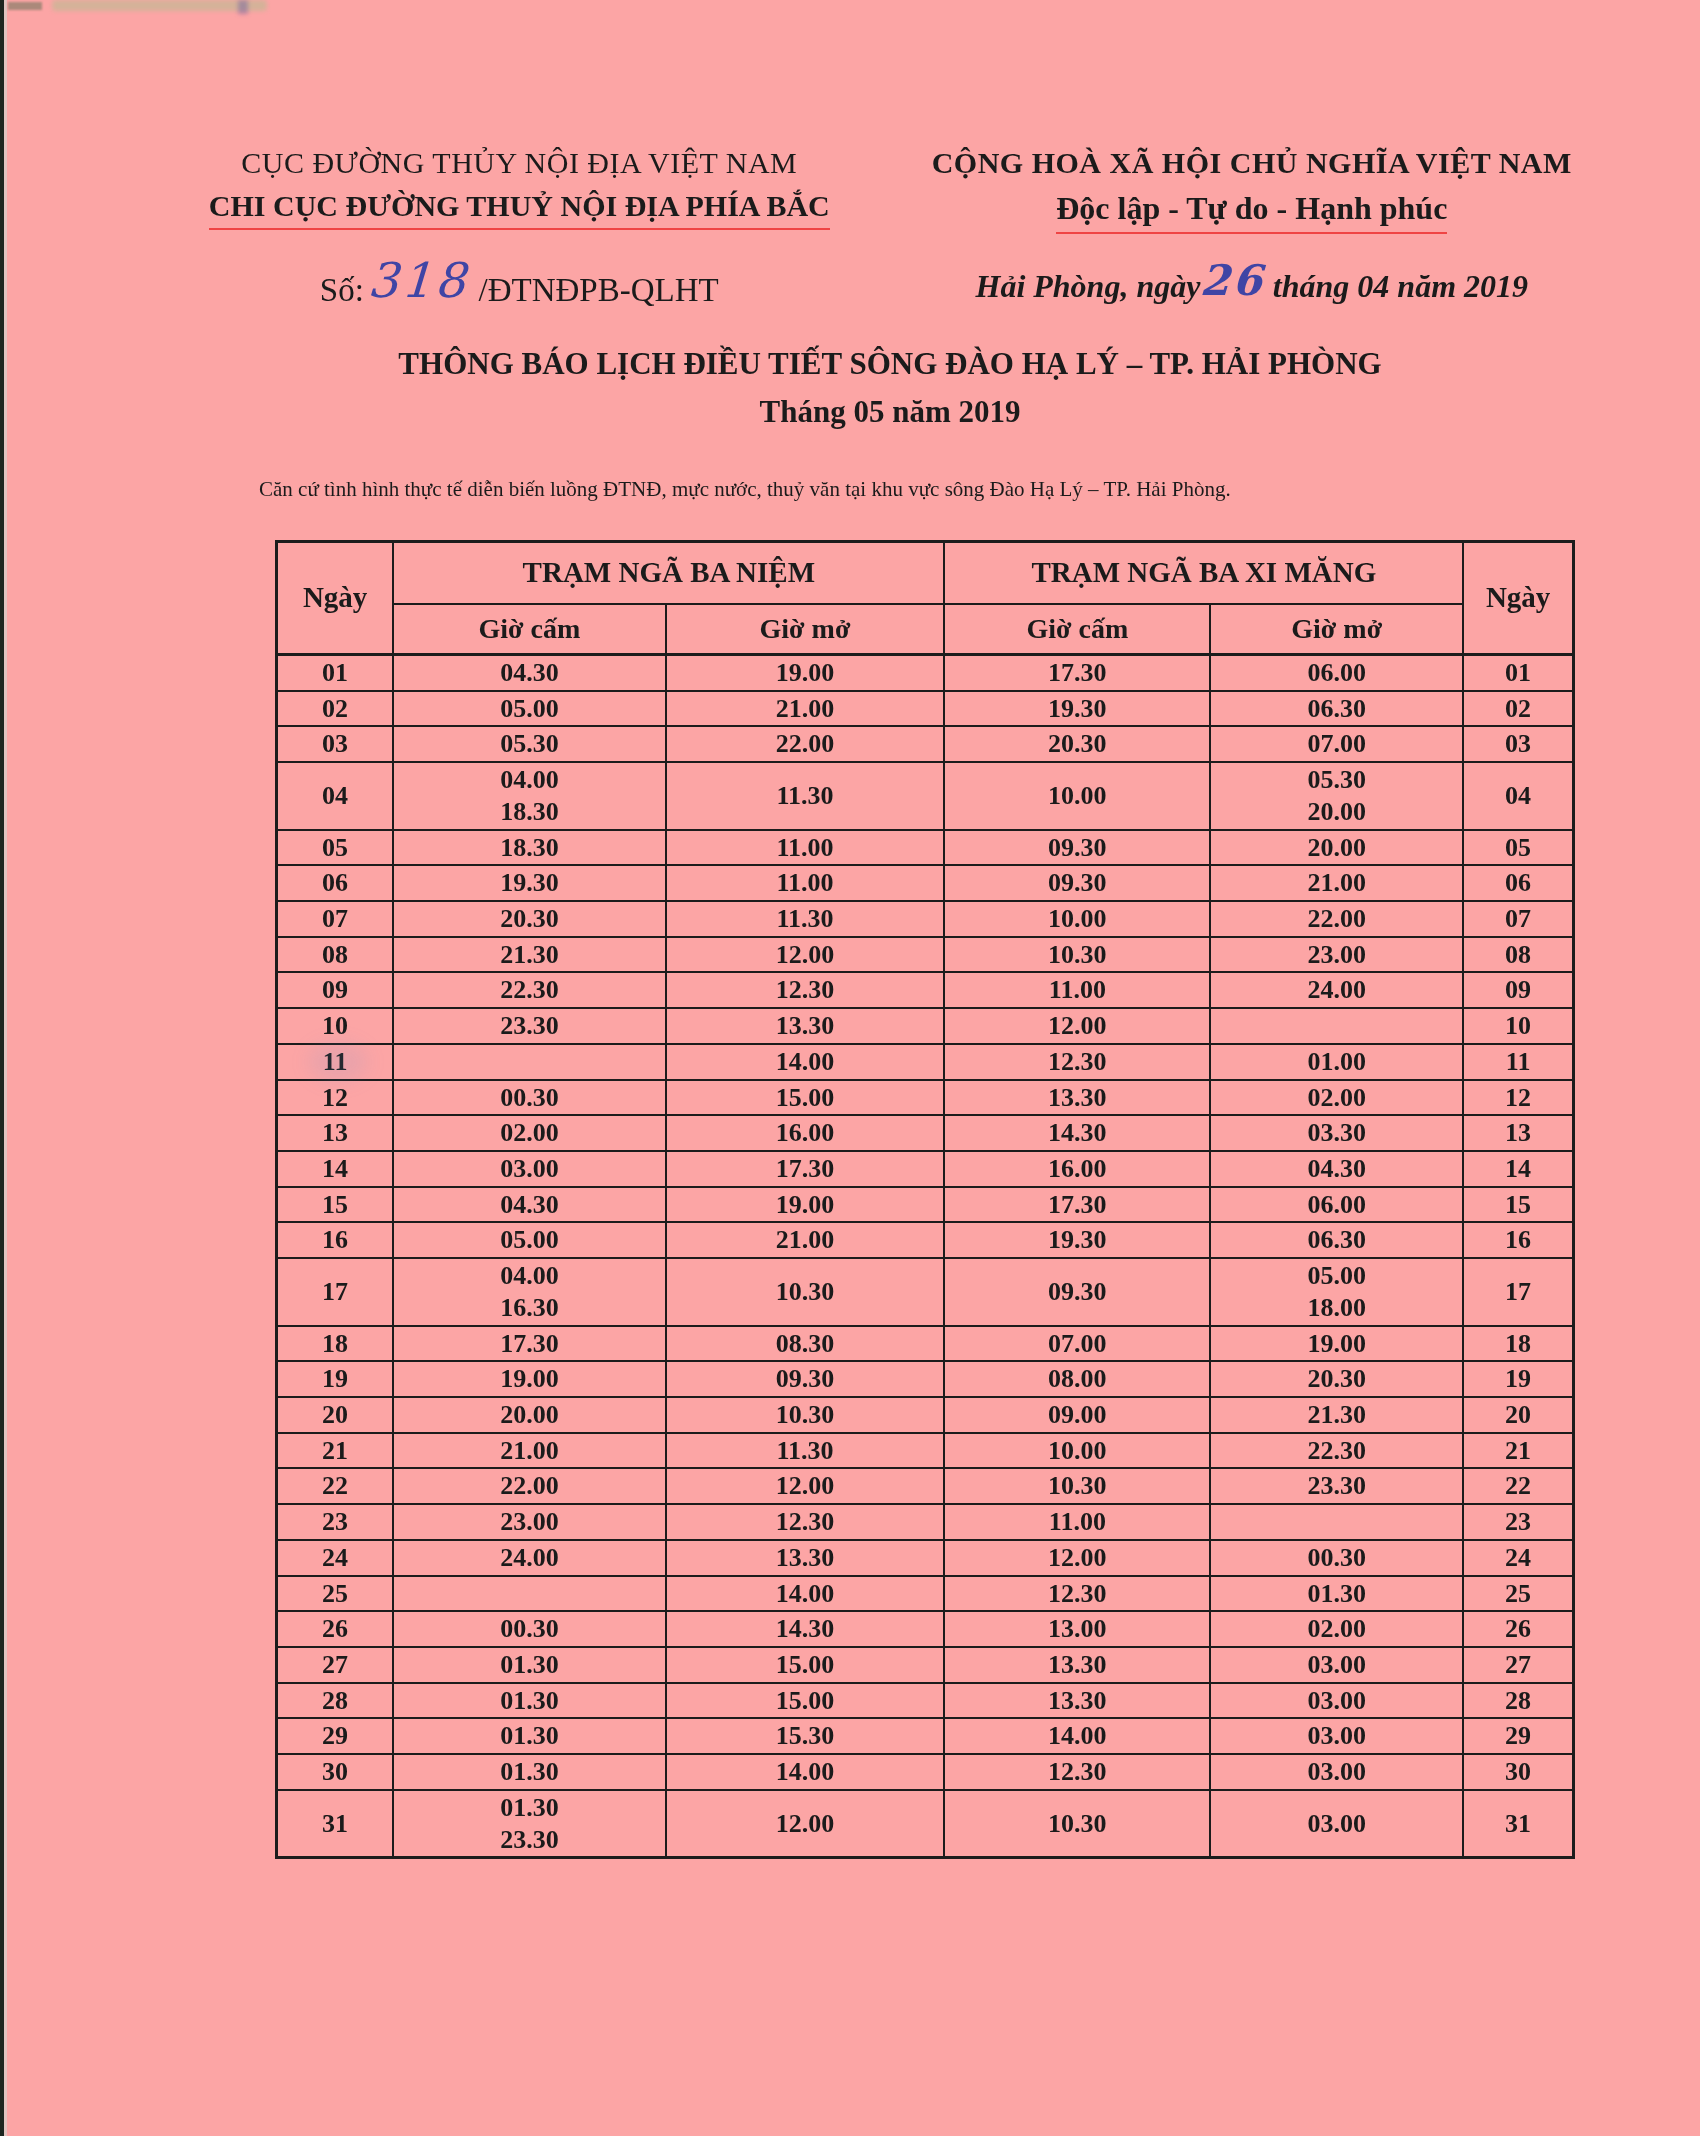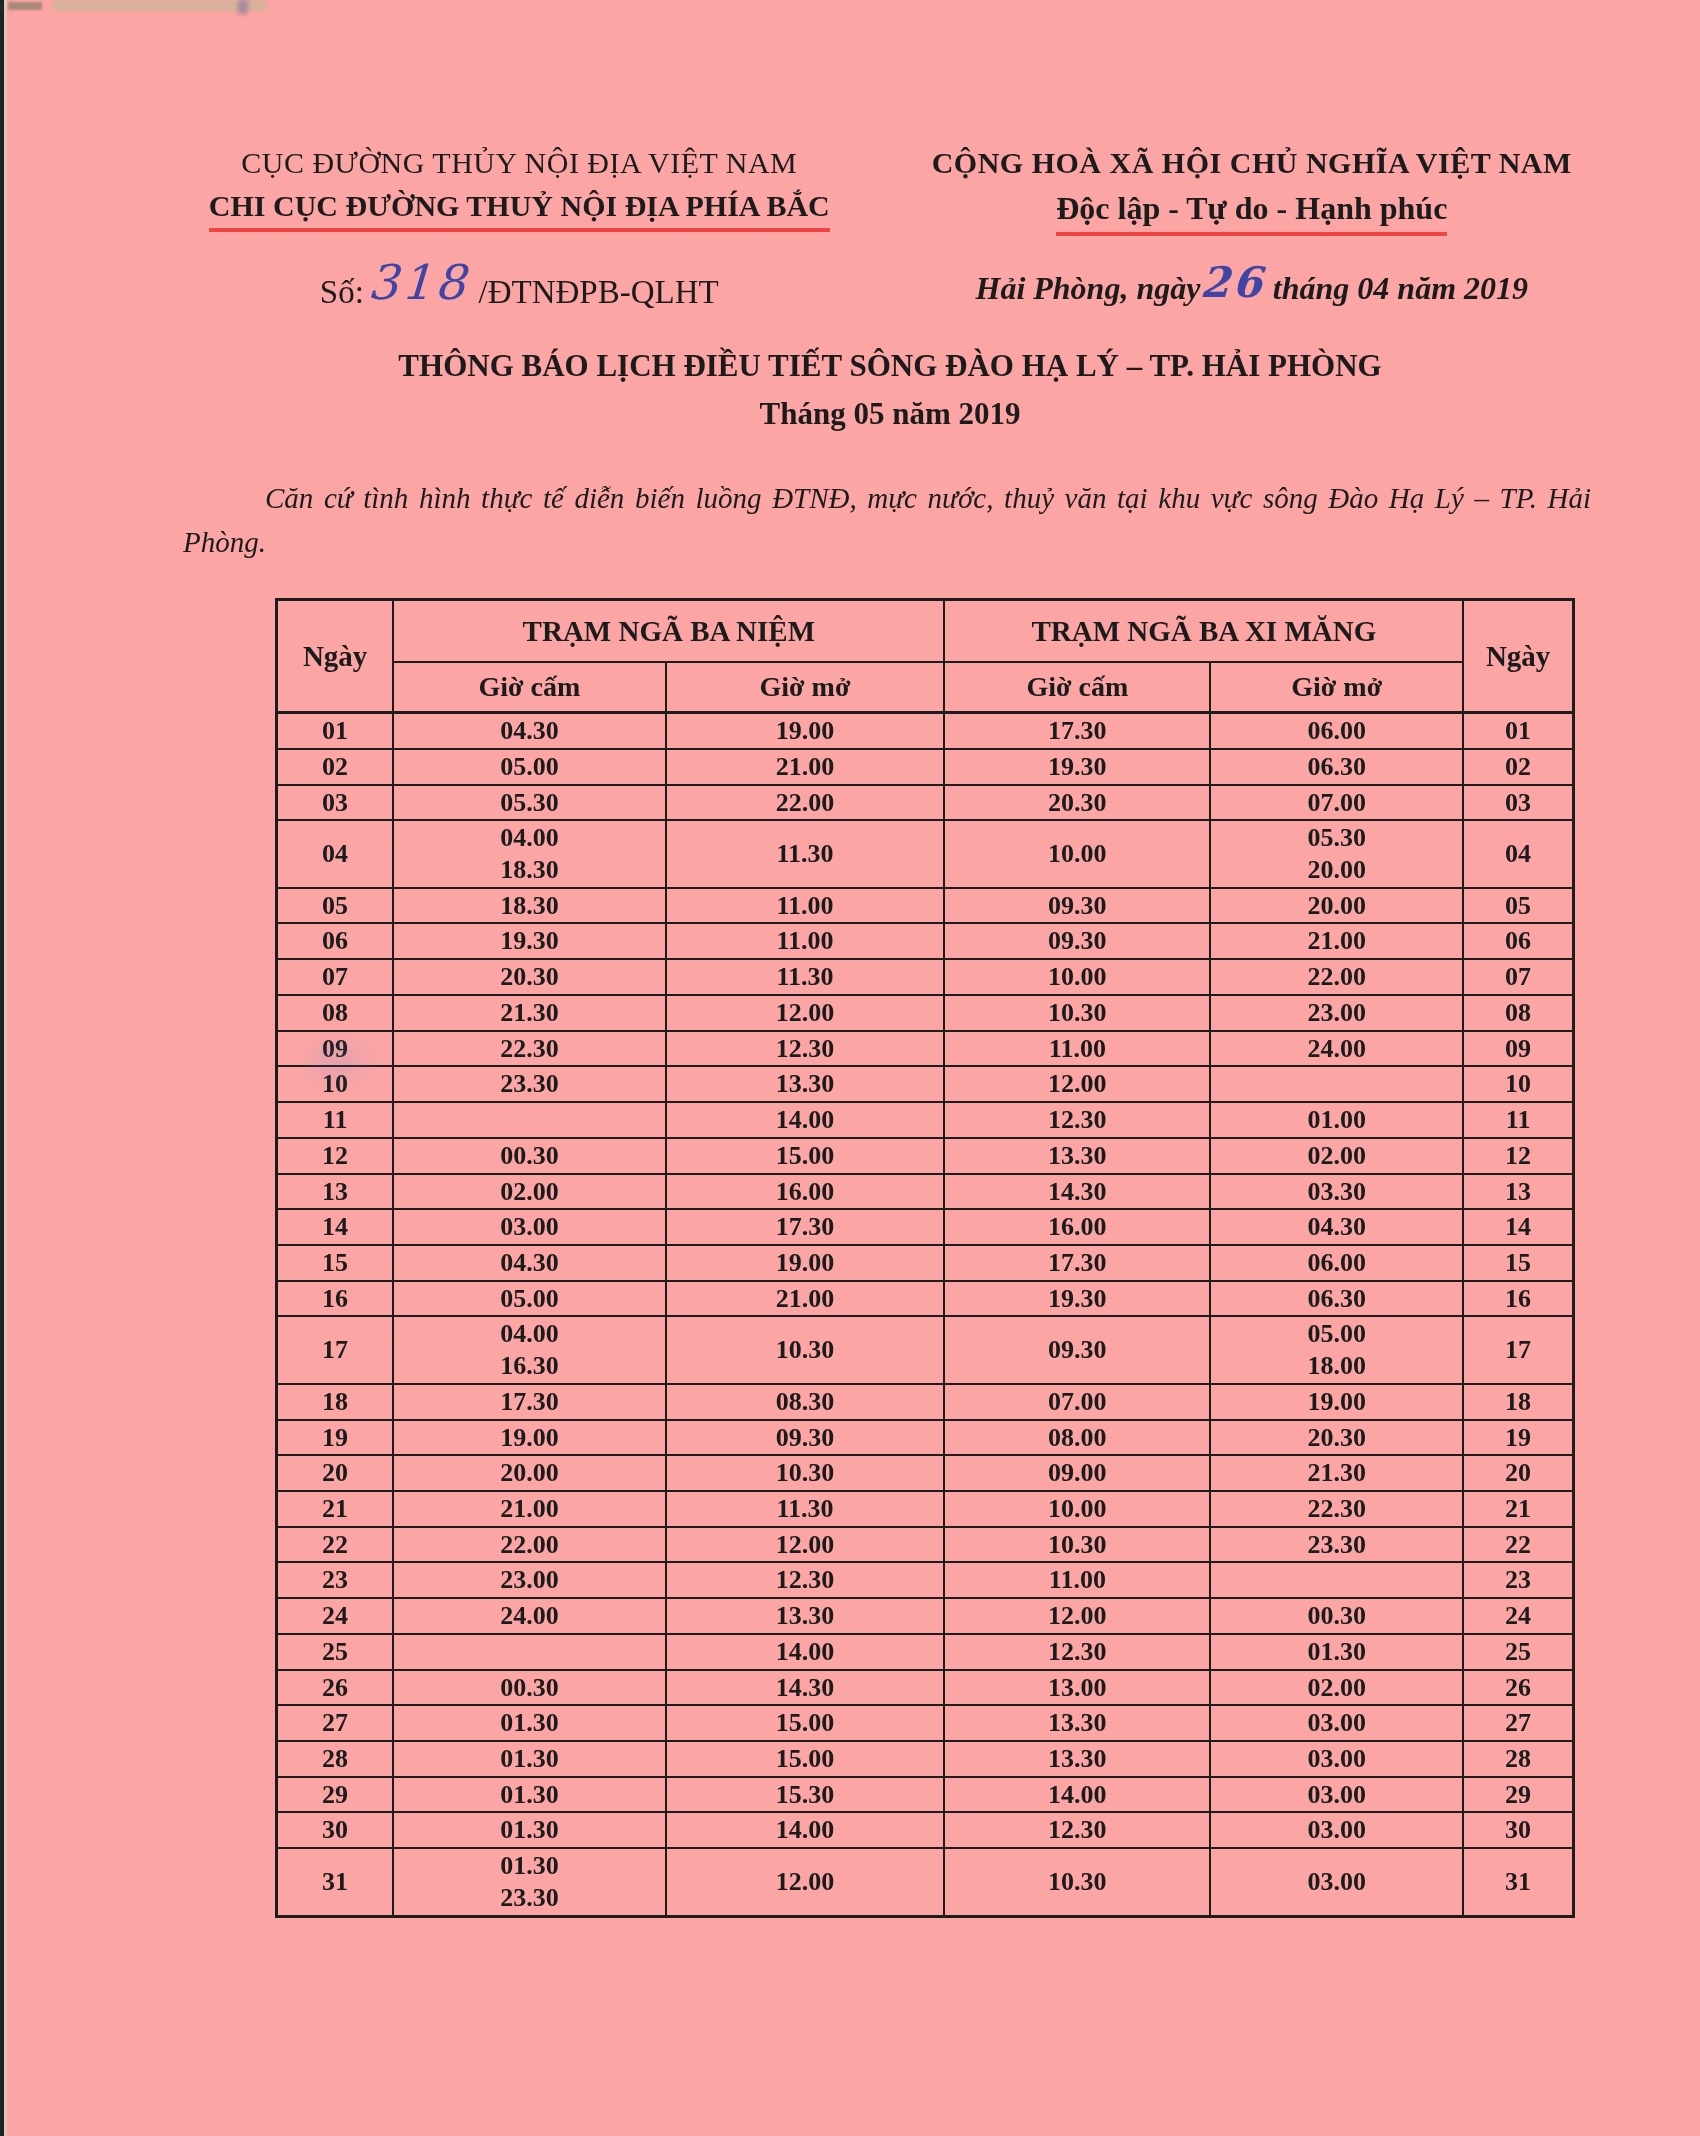--- a/index.html
+++ b/index.html
@@ -19,41 +19,41 @@
   .scan-smudge-dot{position:absolute;left:238px;top:0;width:10px;height:14px;background:rgba(90,80,160,.4);filter:blur(2px);}
   .scan-watermark{position:absolute;left:308px;top:1042px;width:60px;height:40px;background:rgba(110,150,210,.12);filter:blur(9px);border-radius:50%;}
 
   .content{padding:146px 60px 0 175px;}
 
   .header-row{display:flex;width:1465px;}
   .header-left{width:47%;text-align:center;}
   .header-right{width:53%;text-align:center;}
   .org-parent{font-size:30px;letter-spacing:.5px;}
   .org-name{font-size:30px;font-weight:bold;margin-top:9px;}
-  .u-line{display:inline-block;border-bottom:4px solid #ef4444;padding-bottom:5px;}
+  .u-line{display:inline-block;border-bottom:2px solid #ef4444;padding-bottom:5px;}
   .so-line{font-size:33px;margin-top:26px;}
   .country{font-size:30px;font-weight:bold;letter-spacing:.5px;}
   .motto{font-size:32px;font-weight:bold;margin-top:10px;}
   .date-line{font-size:32px;font-style:italic;font-weight:bold;margin-top:24px;}
   .handwritten{
     font-family:"DejaVu Serif", serif;
     font-style:italic;
     color:#3f45a5;
     letter-spacing:3px;
     display:inline-block;
   }
   .hw-so{font-size:48px;position:relative;top:-4px;transform:skewX(-6deg);margin:0 6px 0 8px;}
   .hw-date{font-size:42px;position:relative;top:-2px;transform:skewX(-6deg);margin:0 4px;}
 
   .title-block{text-align:center;margin-top:34px;font-weight:bold;font-size:31px;width:1430px;}
   .title-block .t2{margin-top:12px;}
 
   .para{
-    width:1408px;font-size:29px;line-height:1.52;
-    text-align:justify;text-indent:82px;margin:8px;font-style:italic;
+    width:1408px;font-size:21px;line-height:1.52;
+    text-align:justify;text-indent:82px;margin:2px;
   }
   .para-first{margin-top:44px;}
 
   table.schedule{
     border-collapse:collapse;
     width:1300px;
     margin:34px 0 0 100px;
     table-layout:fixed;
   }
   table.schedule,table.schedule th,table.schedule td{border:2px solid #1c1c1c;}

